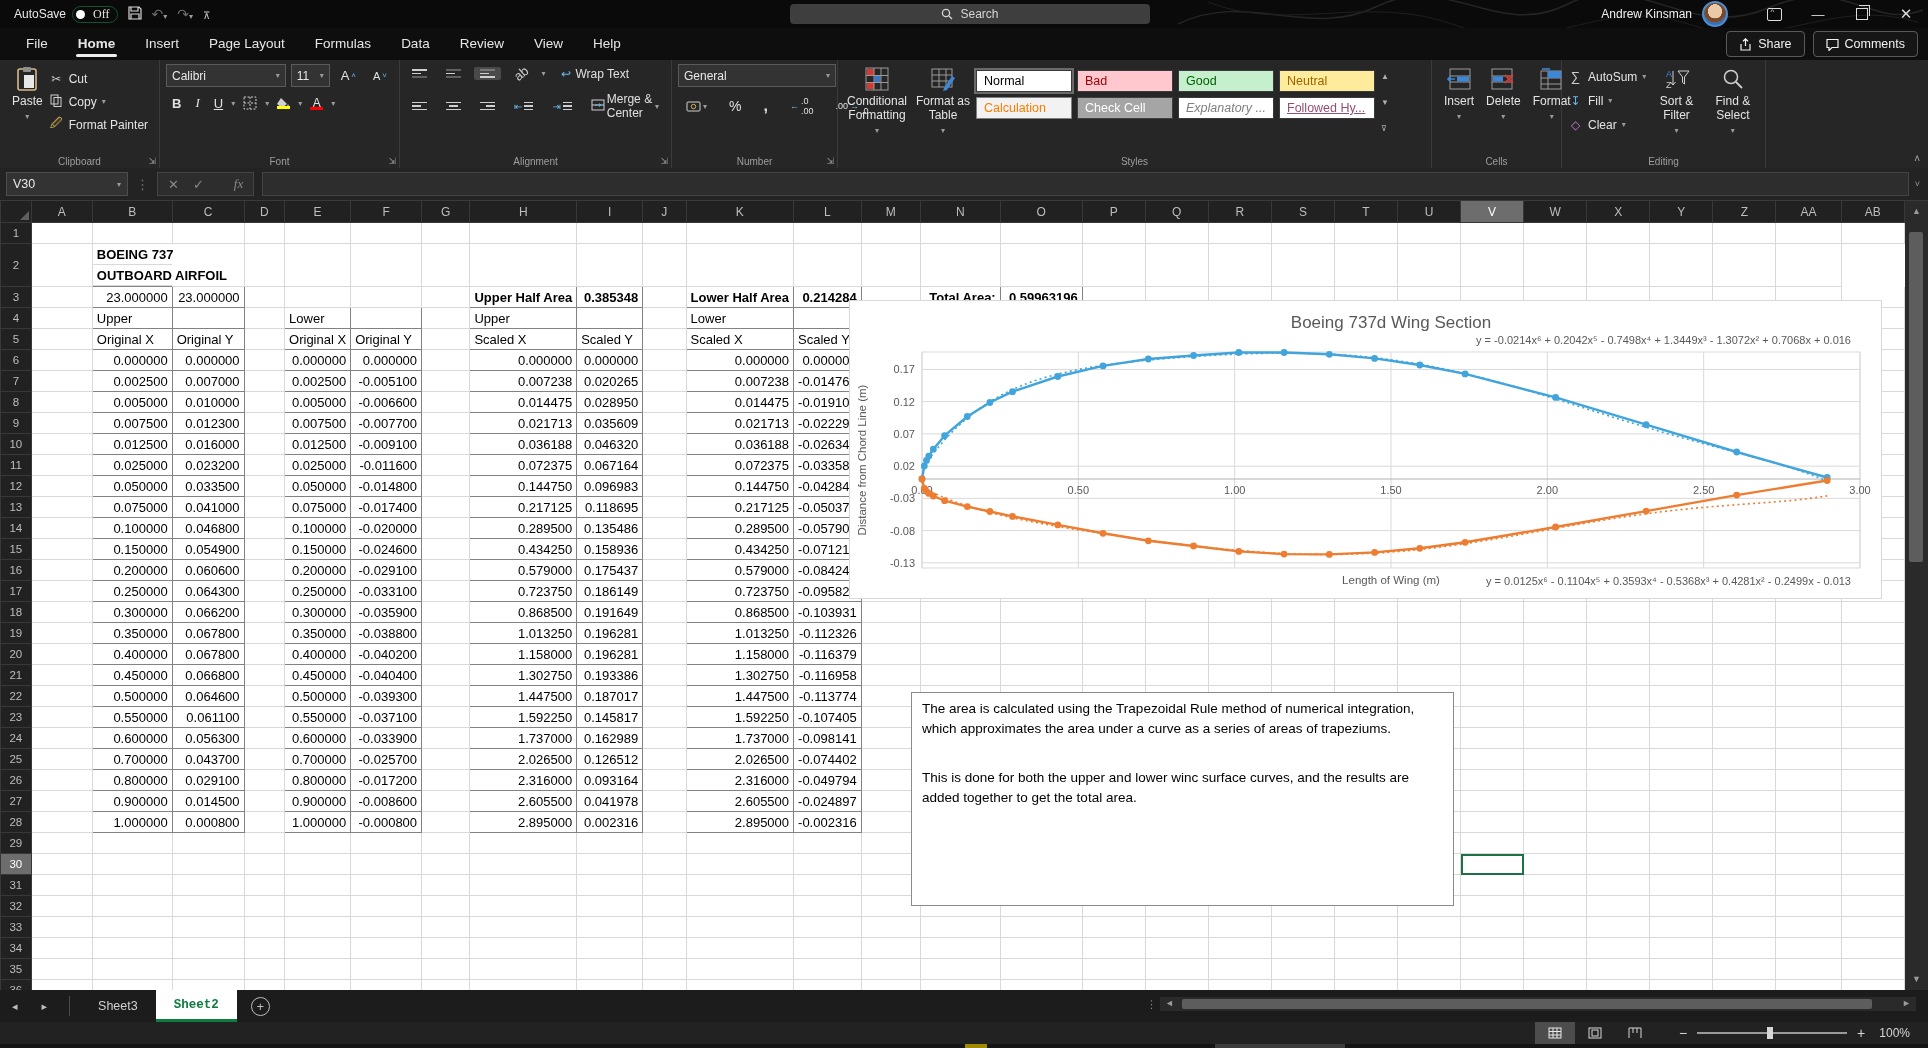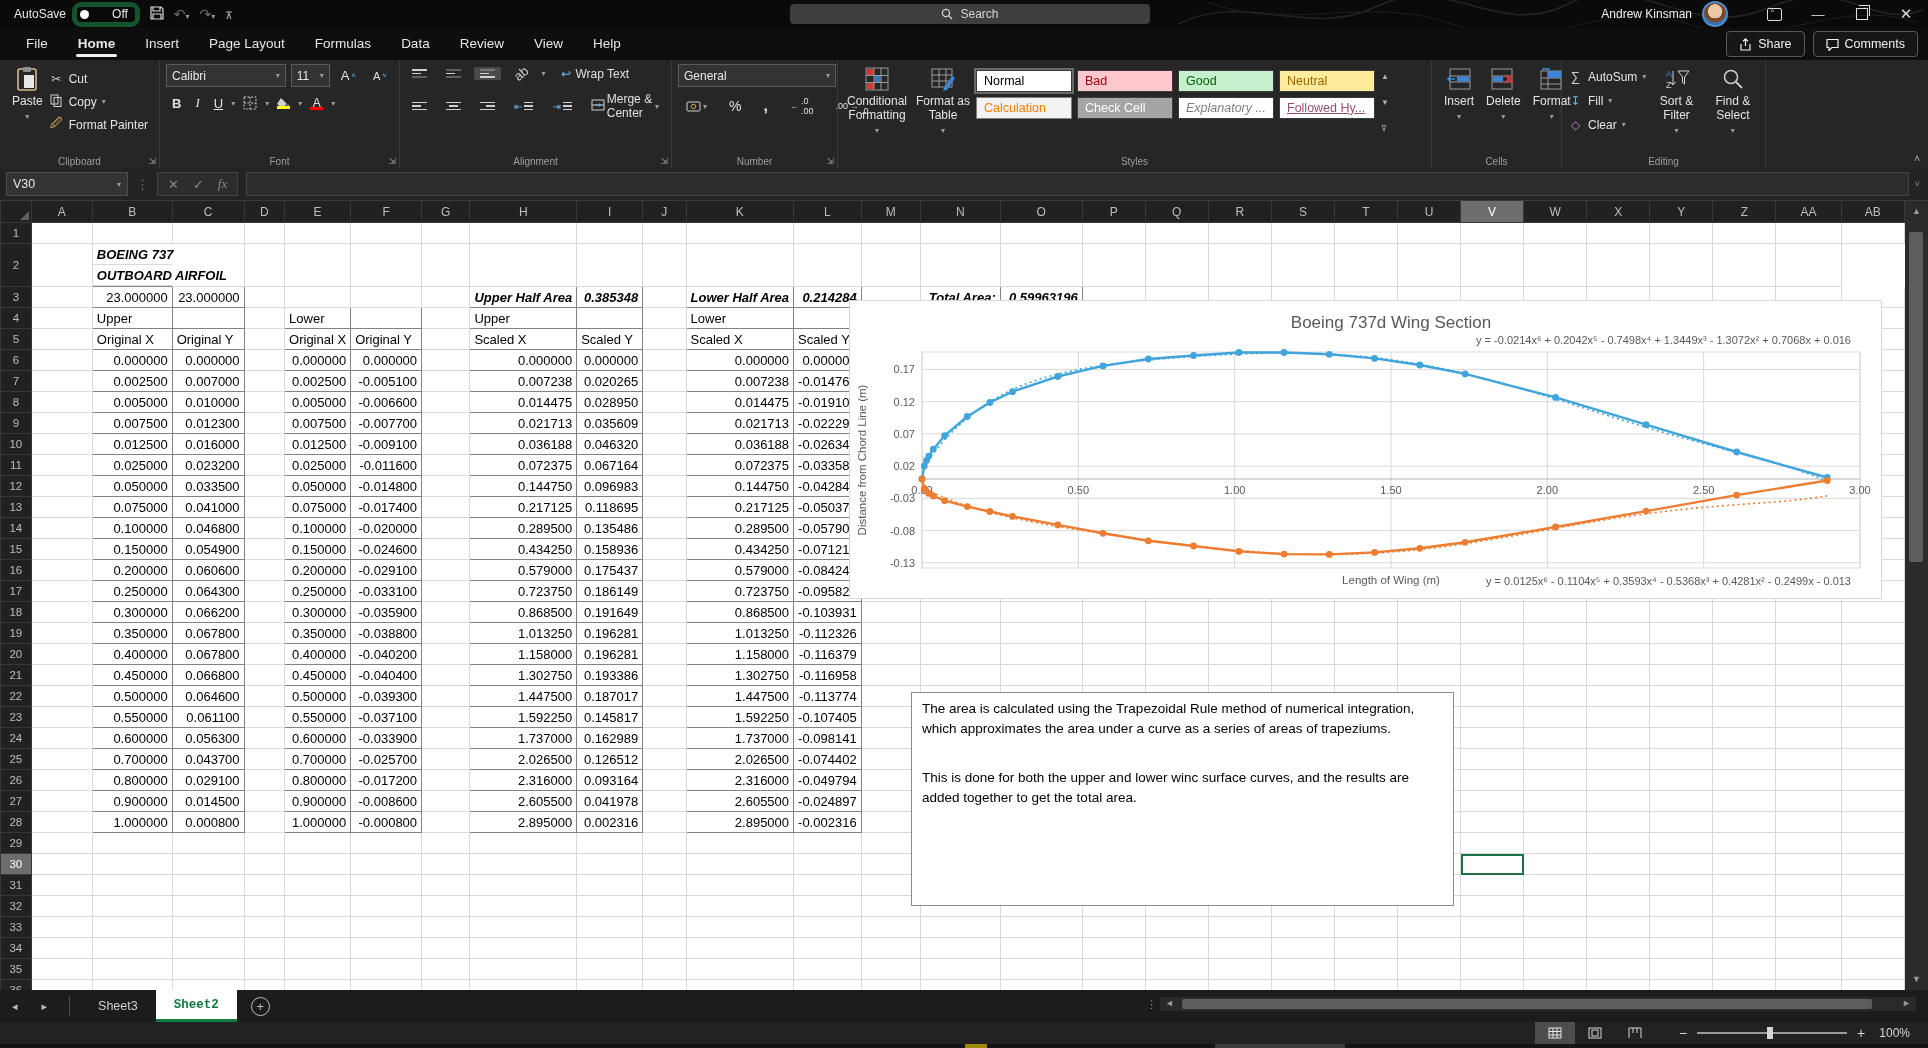--- a/index.html
+++ b/index.html
@@ -5,21 +5,21 @@
   html,body{margin:0;padding:0;}
   body{width:1928px;height:1048px;overflow:hidden;background:#0b0b0b;
        font-family:"Liberation Sans", sans-serif; position:relative;
        -webkit-font-smoothing:antialiased;}
   
   .titlebar{position:absolute;left:0;top:0;width:1928px;height:28px;background:#0a0a0a;color:#e8e8e8;
             display:flex;align-items:center;font-size:12px;z-index:40;}
   .deco{position:absolute;right:0;top:0;height:28px;width:760px;opacity:.18;pointer-events:none;}
   .qat{display:flex;align-items:center;gap:10px;padding-left:14px;z-index:2;}
   .as-pill{display:flex;align-items:center;gap:6px;}
-  .toggle{border:5px solid #14532d;border-radius:9px;height:15px;display:flex;align-items:center;gap:23px;padding:0 7px 0 3px;}
+  .toggle{border:1px solid #14532d;border-radius:9px;height:15px;display:flex;align-items:center;gap:8px;padding:0 7px 0 3px;font-family:Liberation Serif, serif;}
   .knob{width:9px;height:9px;border-radius:50%;background:#fff;}
   .qbtn{color:#c8c8c8;font-size:14px;line-height:1;}
   .dim{color:#6f6f6f;}
   .caret{font-size:8px;color:#9a9a9a;}
   .searchbox{position:absolute;left:790px;top:4px;width:360px;height:20px;background:#3e3e3e;border-radius:4px;
              display:flex;align-items:center;justify-content:center;gap:7px;color:#d6d6d6;z-index:3;}
   .title-right{position:absolute;right:0;top:0;height:28px;display:flex;align-items:center;gap:0;z-index:3;}
   .username{font-size:12px;color:#f0f0f0;margin-right:10px;}
   .avatar{width:22px;height:22px;border-radius:50%;background:radial-gradient(circle at 50% 38%,#e9c9a8 0 40%,#7a4a28 41% 62%,#3d6fae 63%);border:2px solid #4a8fd4;margin-right:24px;}
   .winbtn{width:44px;height:28px;display:flex;align-items:center;justify-content:center;color:#dcdcdc;font-size:13px;}
@@ -66,21 +66,21 @@
   table.grid{border-collapse:collapse;table-layout:fixed;}
   .grid th{background:#212121;color:#bdbdbd;font-weight:normal;font-size:12px;border:1px solid #383838;padding:0;}
   .grid th.cols{height:21px;}
   .grid th.rowh{width:30px;font-size:11.5px;}
   .grid th.hl{background:#6d6d6d;color:#fff;}
   .grid th.corner{position:relative;}
   .grid th.corner:after{content:"";position:absolute;right:2px;bottom:2px;border-left:9px solid transparent;border-bottom:9px solid #5f5f5f;}
   .grid td{height:20px;padding:0 4px;border-right:1px solid #d9d9d9;border-bottom:1px solid #d9d9d9;
            font-size:13px;color:#000;white-space:nowrap;overflow:visible;position:relative;background:transparent;}
   .grid td.n{text-align:right;}
-  .grid td.b{font-weight:bold;font-style:italic;}
+  .grid td.b{font-weight:bold;}
   .grid td.r{text-align:right;}
   .grid td.bd{border:1px solid #828282;}
   .grid td.active{outline:2px solid #1e7145;outline-offset:-2px;}
   .spill{position:absolute;left:0;top:0;bottom:0;display:flex;align-items:center;background:#fff;padding:0 4px;white-space:nowrap;z-index:2;}
   a.cell-link{color:#0563c1;text-decoration:underline;}
   
   .chart-box{position:absolute;left:849px;top:300px;width:1033px;height:299px;z-index:5;background:#fff;}
   
   .note-box{position:absolute;left:911px;top:692px;width:543px;height:214px;background:#fff;border:1px solid #8a8a8a;
             z-index:6;padding:6px 10px;box-sizing:border-box;font-size:13.5px;color:#000;line-height:1.5;}
@@ -536,21 +536,21 @@
 
 <div class="fbar">
   <div class="namebox">
       <span>V30</span>
       <span class="caret">▾</span>
     </div>
   <span class="fsep">⋮</span>
   <div class="fxbox">
     <span>✕</span>
     <span>✓</span>
-    <span style="font-style:italic;font-family:'Liberation Serif',serif;">fx</span>
+    <span style="font-style:italic;font-family:'Liberation Serif',serif;margin-left:16px;">fx</span>
   </div>
   <div class="finput"></div>
   <span style="color:#9a9a9a;font-size:9px;margin-right:8px;">˅</span>
 </div>
 
 <div id="gridwrap">
     <table class="grid">
       <colgroup>
         <col style="width:30px">
         <col style="width:62px">

